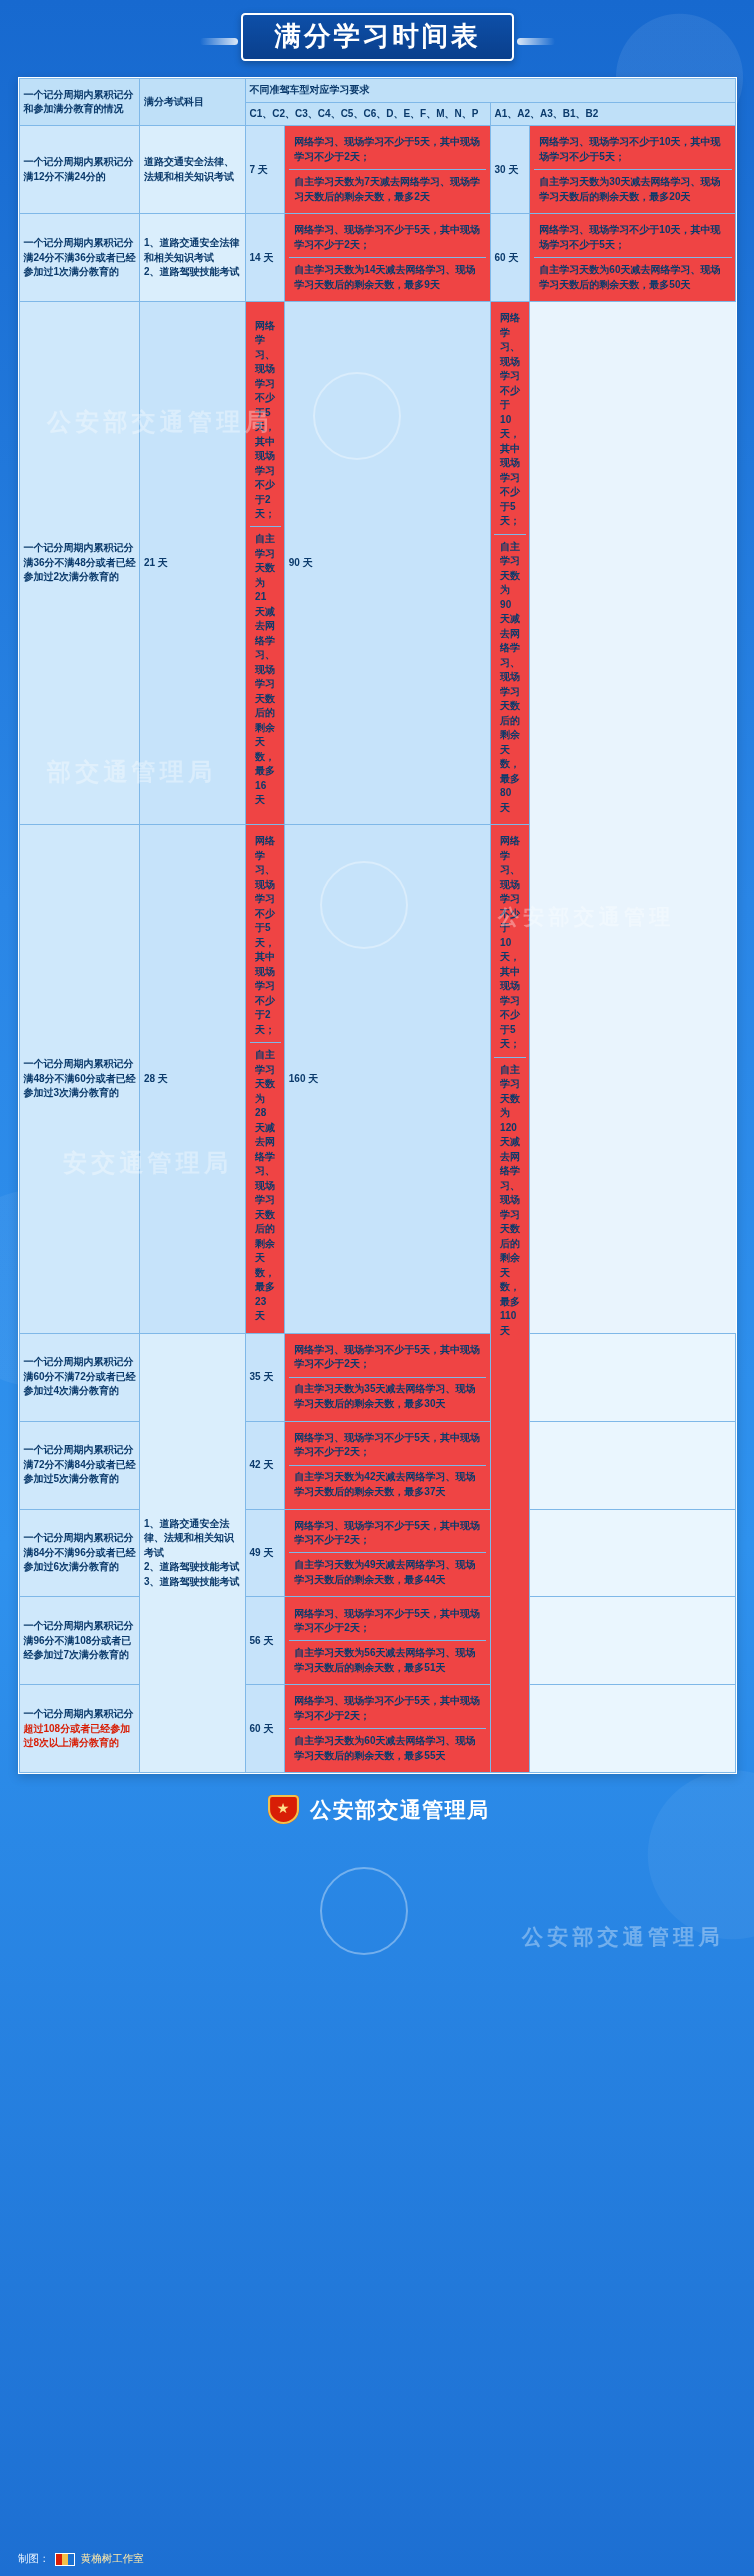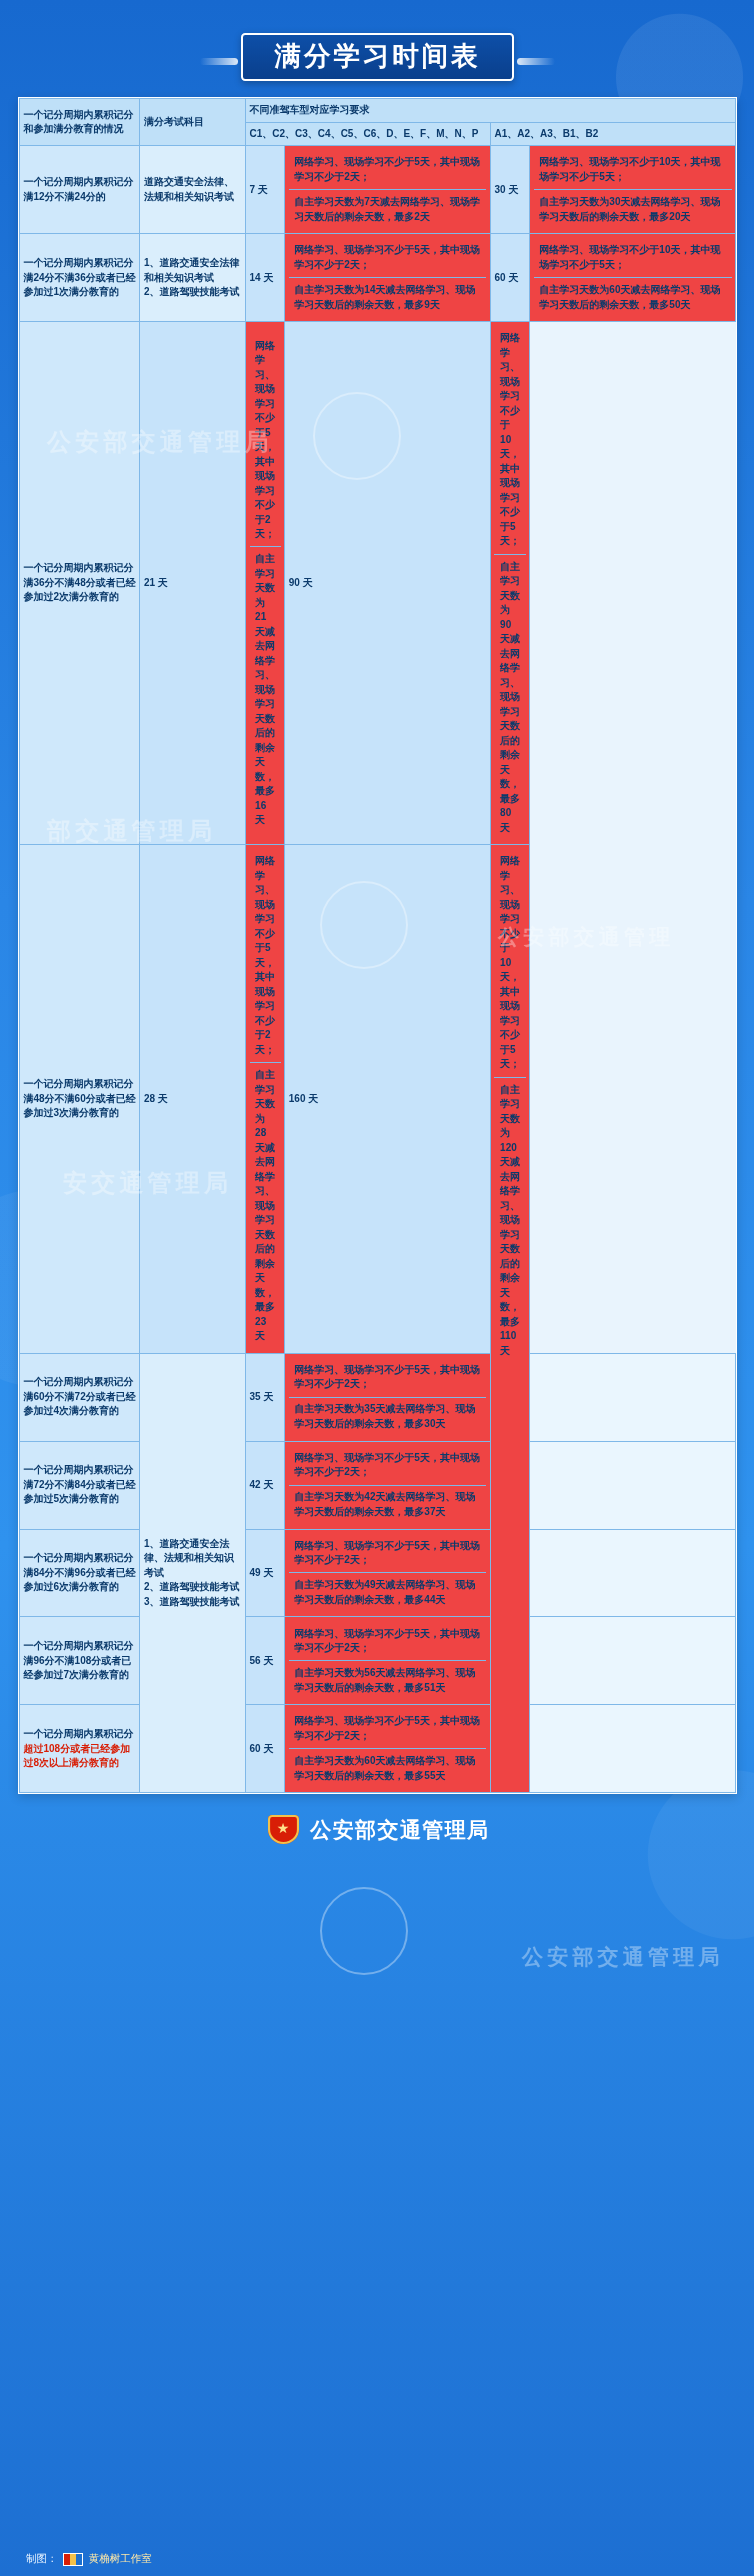--- a/index.html
+++ b/index.html
@@ -30,21 +30,20 @@
     text-align: center;
     padding-top: 12.6px;
   }
   .title-plate {
     display: inline-block;
     background: linear-gradient(180deg, #0d4fa8 0%, #0a3f8c 100%);
     border: 2.1px solid #ffffff;
     border-radius: 4.2px;
     padding: 7px 32px 8.4px 32px;
     box-shadow: 0 2.1px 7px rgba(0,0,0,0.25);
-    margin-top: 20px;
   }
   .title-plate .t {
     color: #ffffff;
     font-size: 26.6px;
     font-weight: bold;
     letter-spacing: 2.8px;
     line-height: 1.1;
     white-space: nowrap;
   }
   .title-deco-left, .title-deco-right {
@@ -167,21 +166,20 @@
   }
   .credit {
     position: absolute;
     left: 18px;
     bottom: 9.8px;
     display: flex;
     align-items: center;
     gap: 5.6px;
     color: #eaf4ff;
     font-size: 10.5px;
-    margin-left: 8px;
   }
   .credit .swatch {
     display: inline-block;
     width: 18px;
     height: 11.2px;
     background: linear-gradient(90deg, #d81e06 0 33%, #f2c14a 33% 66%, #1a6fd0 66% 100%);
     border: 0.7px solid #ffffff;
   }
   .credit .name {
     color: #ffe9a8;
@@ -190,21 +188,21 @@
   .watermark {
     position: absolute;
     color: rgba(255,255,255,0.35);
     font-size: 24px;
     font-weight: bold;
     letter-spacing: 4.2px;
     pointer-events: none;
     white-space: nowrap;
   }
   .wm1 { left: 28px;  top: 328px; }
-  .wm2 { left: 28px;  top: 717px; }
+  .wm2 { left: 28px;  top: 678px; }
   .wm3 { left: 479px; top: 825px; font-size: 21px; }
   .wm4 { left: 44px;  top: 1069px; }
   .wm5 { left: 503px; top: 1845px; font-size: 21px; }
   .wm-seal {
     position: absolute;
     border-radius: 50%;
     border: 2.1px solid rgba(255,255,255,0.35);
     width: 84px; height: 84px;
     pointer-events: none;
   }

